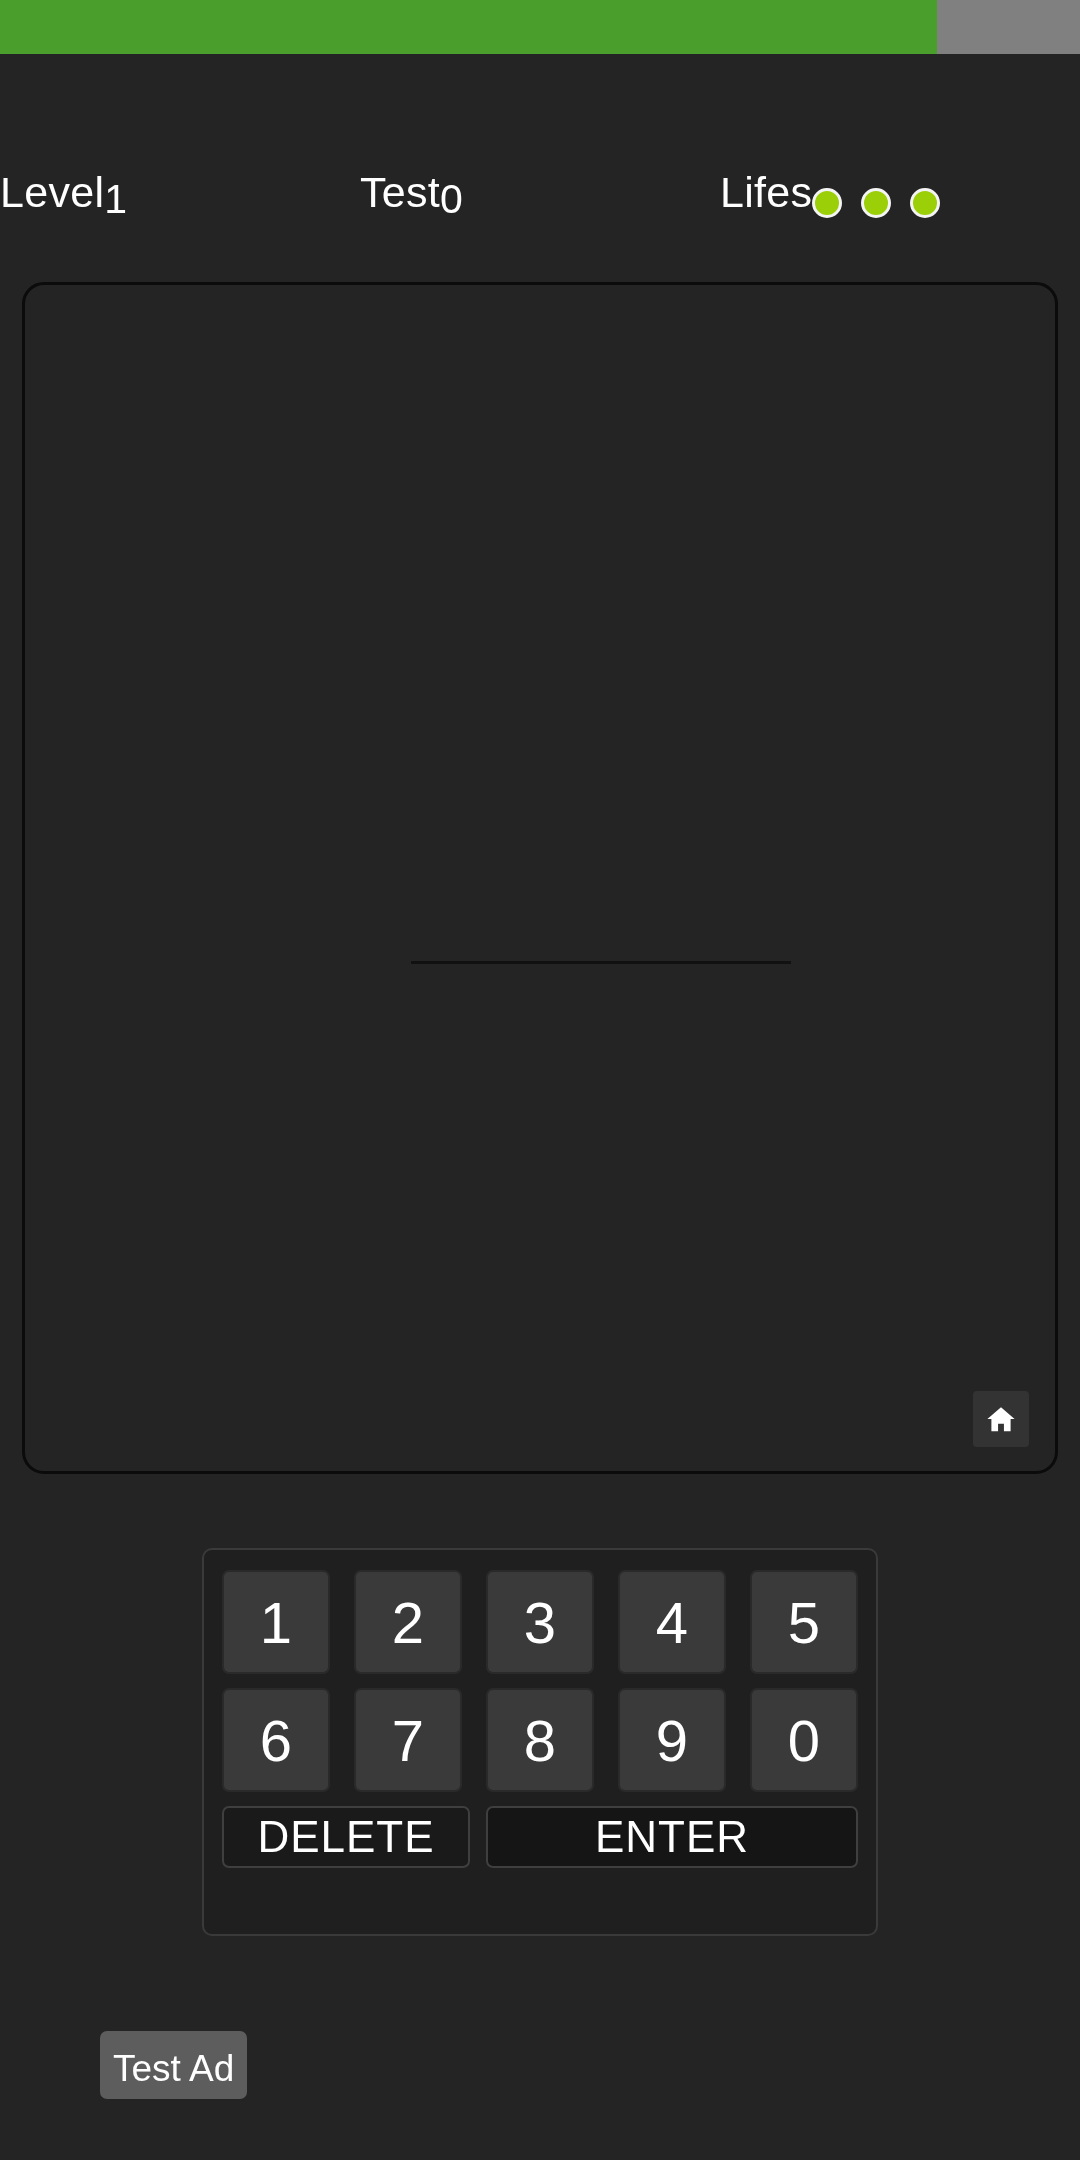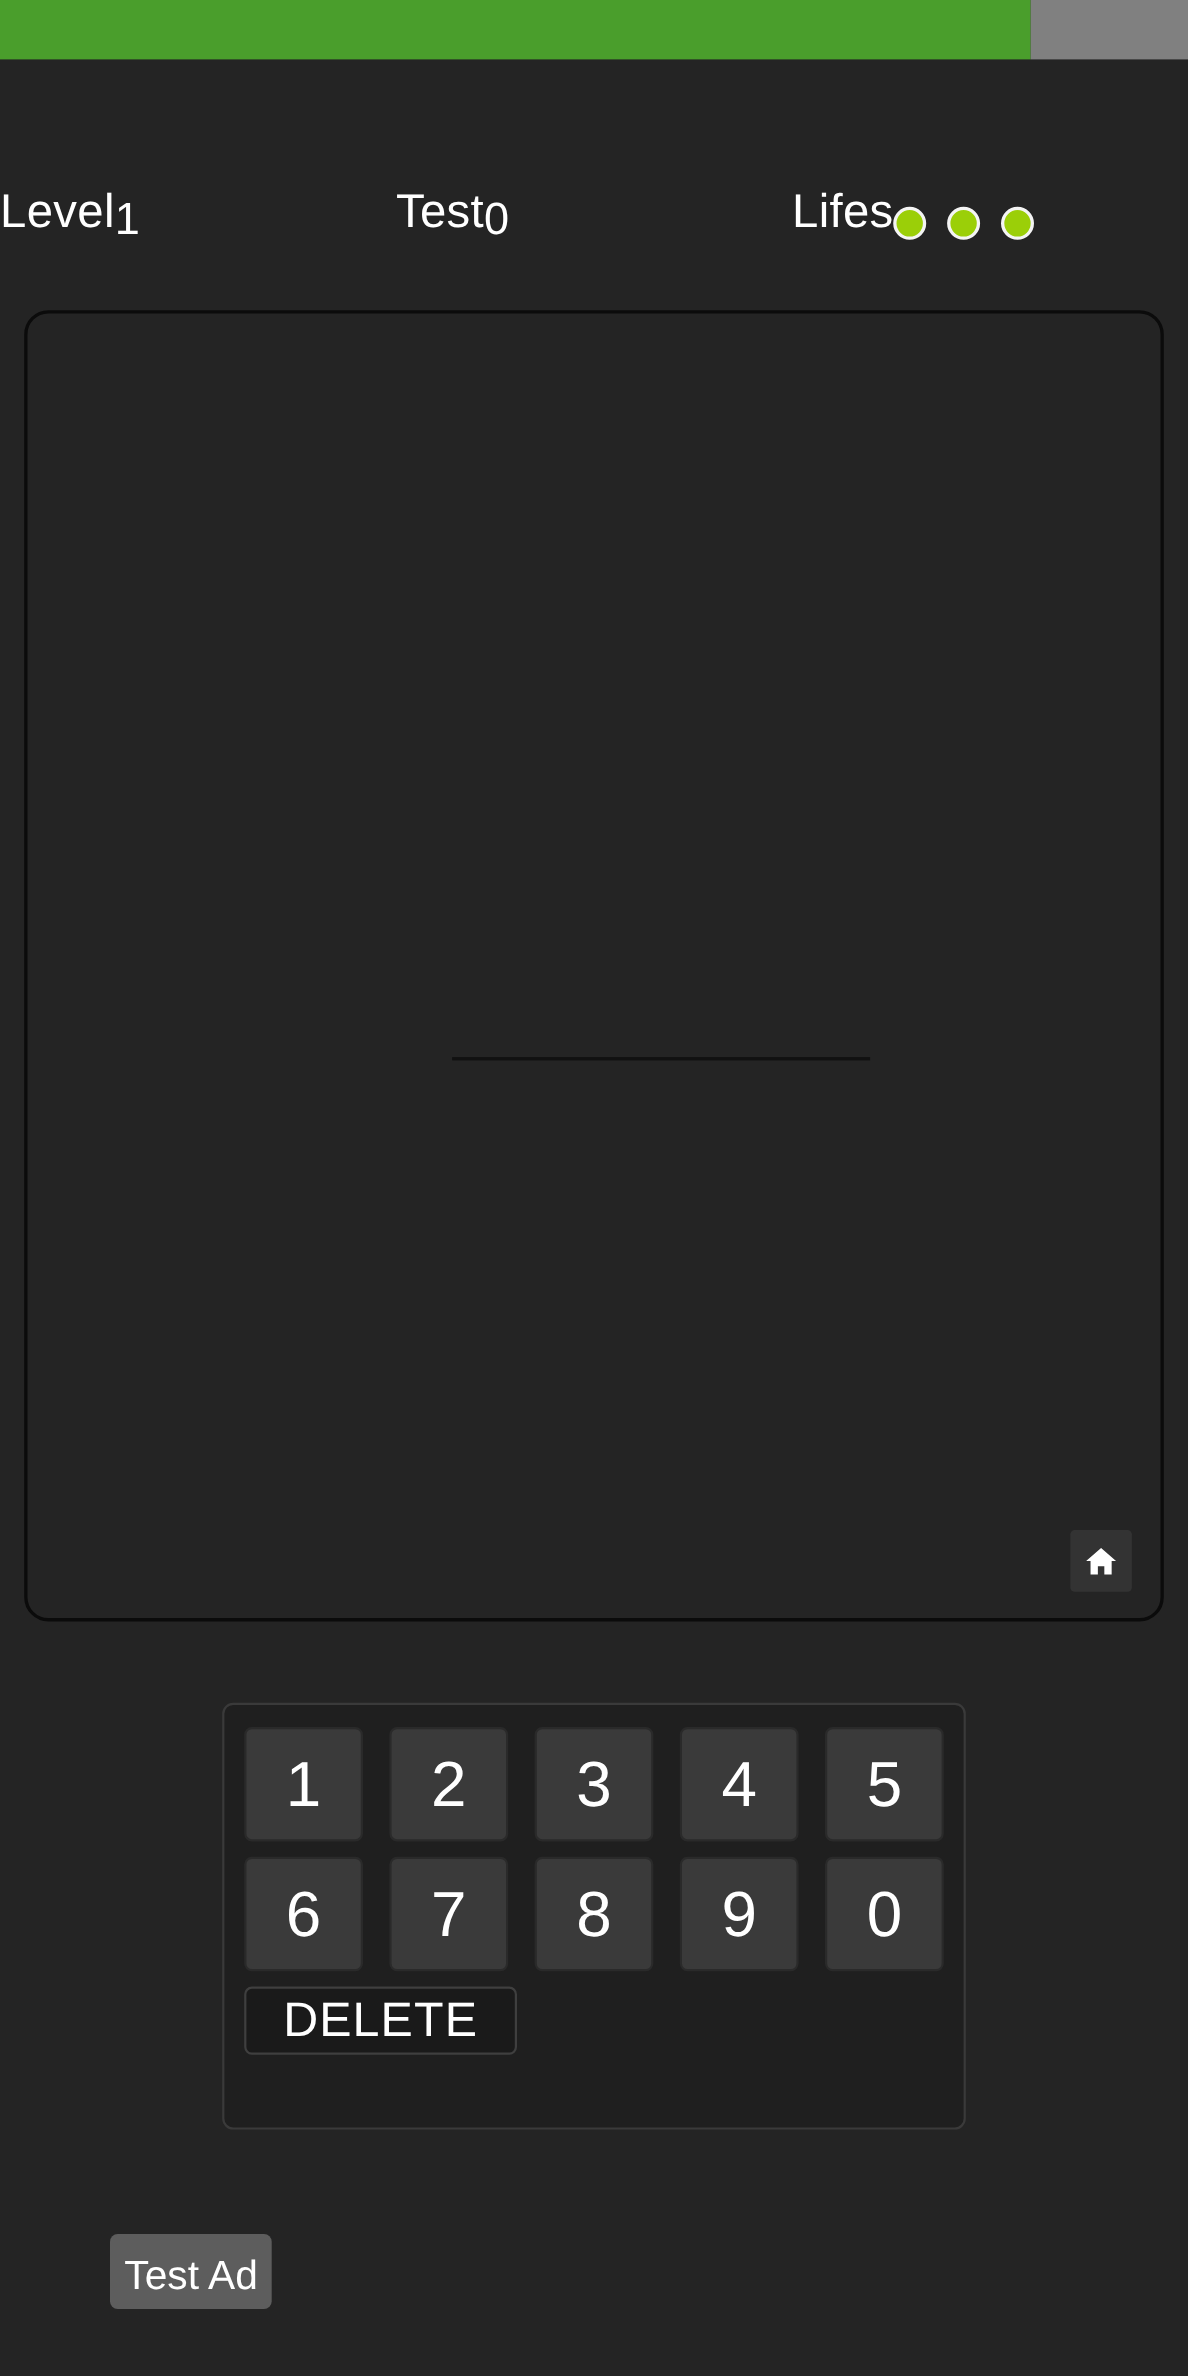--- a/index.html
+++ b/index.html
@@ -277,17 +277,18 @@
   <div class="key-row">
     <div class="key">6</div>
     <div class="key">7</div>
     <div class="key">8</div>
     <div class="key">9</div>
     <div class="key">0</div>
   </div>
 
   <div id="action-row">
     <div id="delete-key" class="action-key">DELETE</div>
+    <div id="enter-key" class="action-key">ENTER</div>
   </div>
 
 </div>
 
 <div id="test-ad-badge">Test Ad</div>
 
 </body></html>

